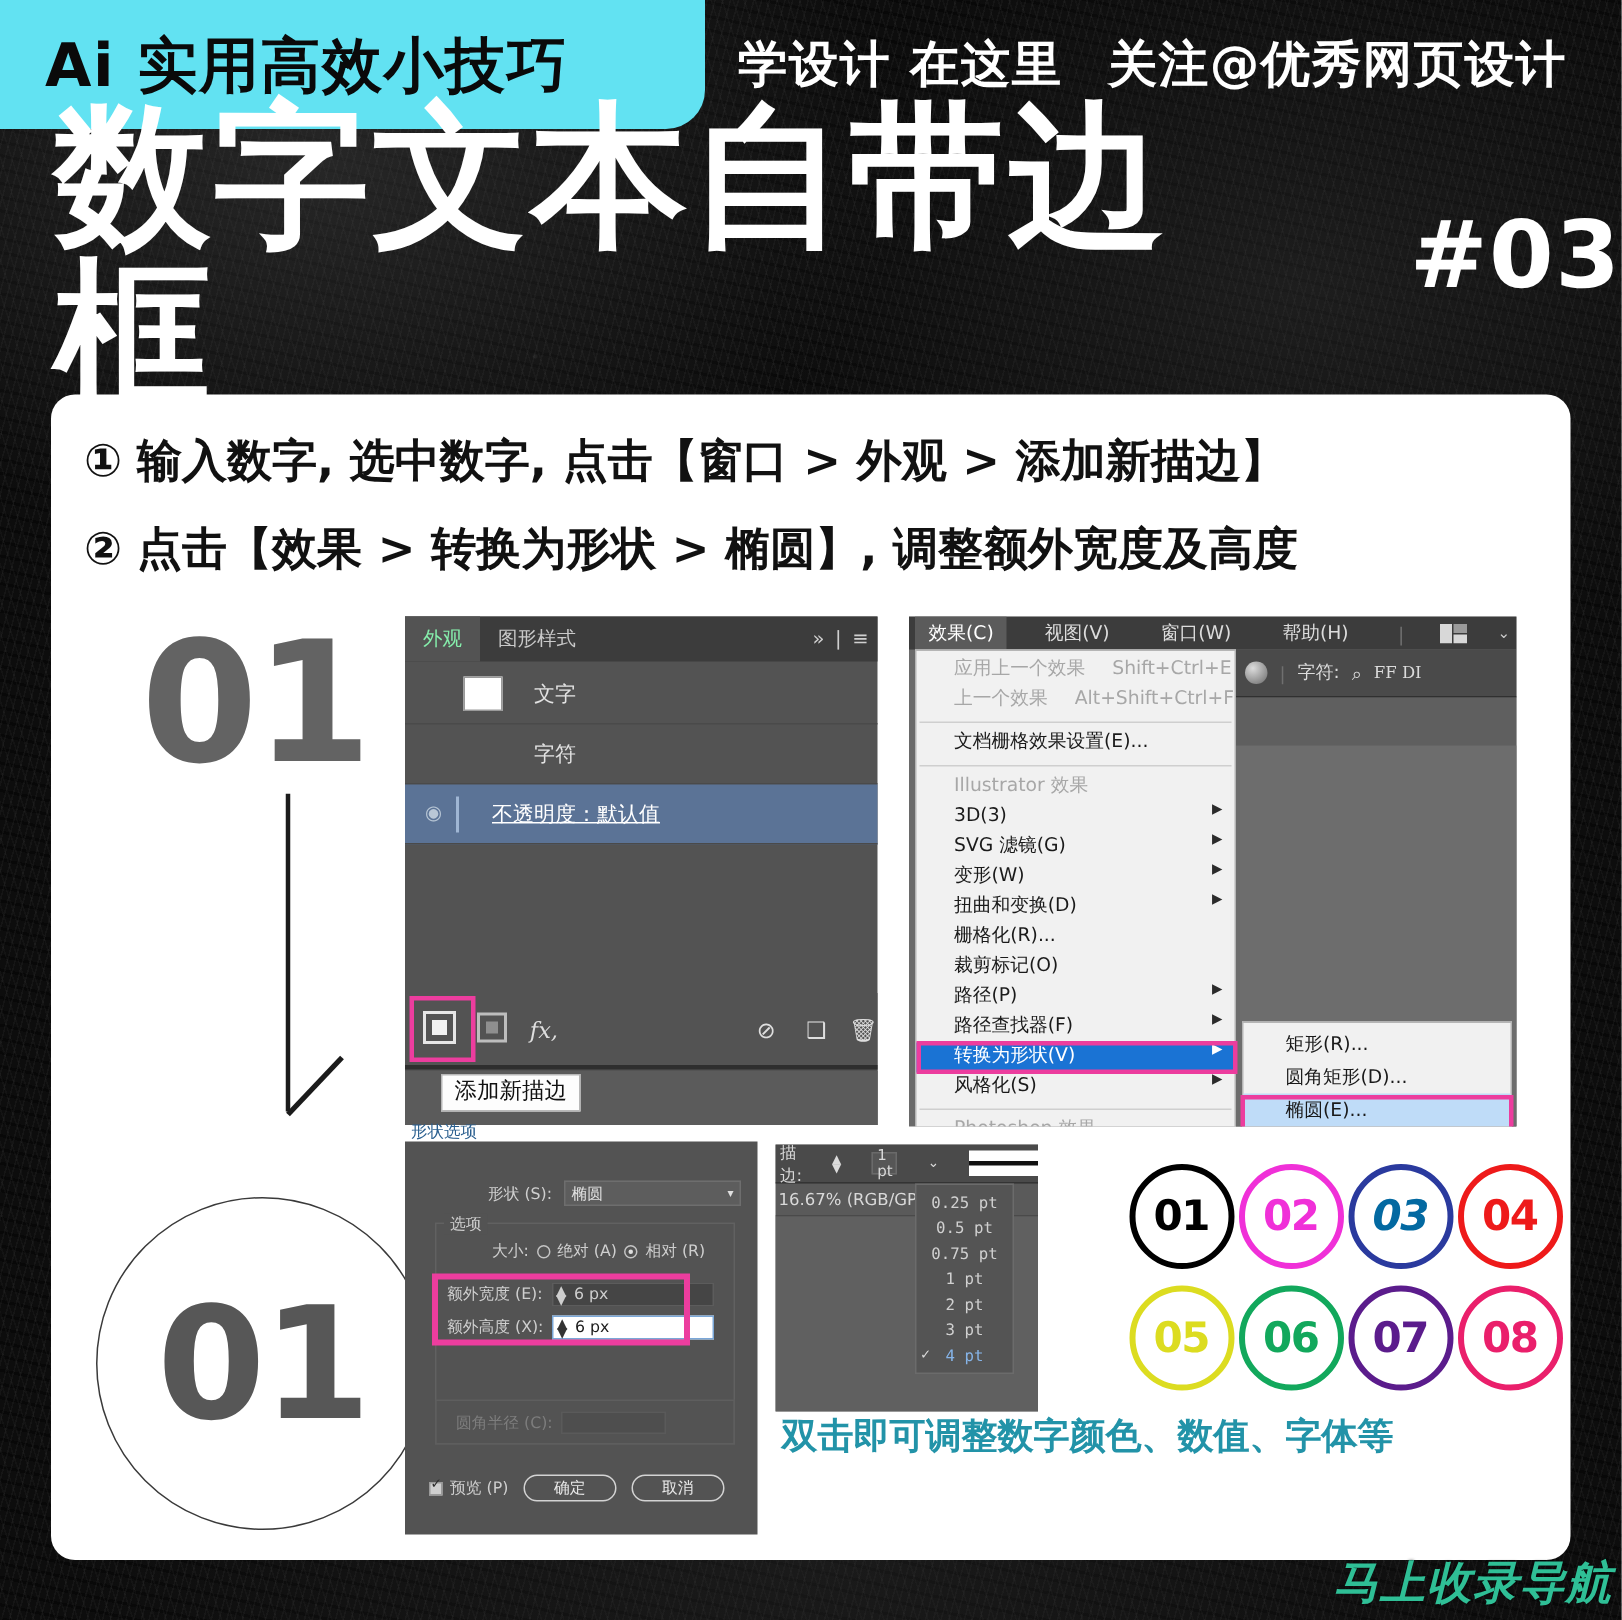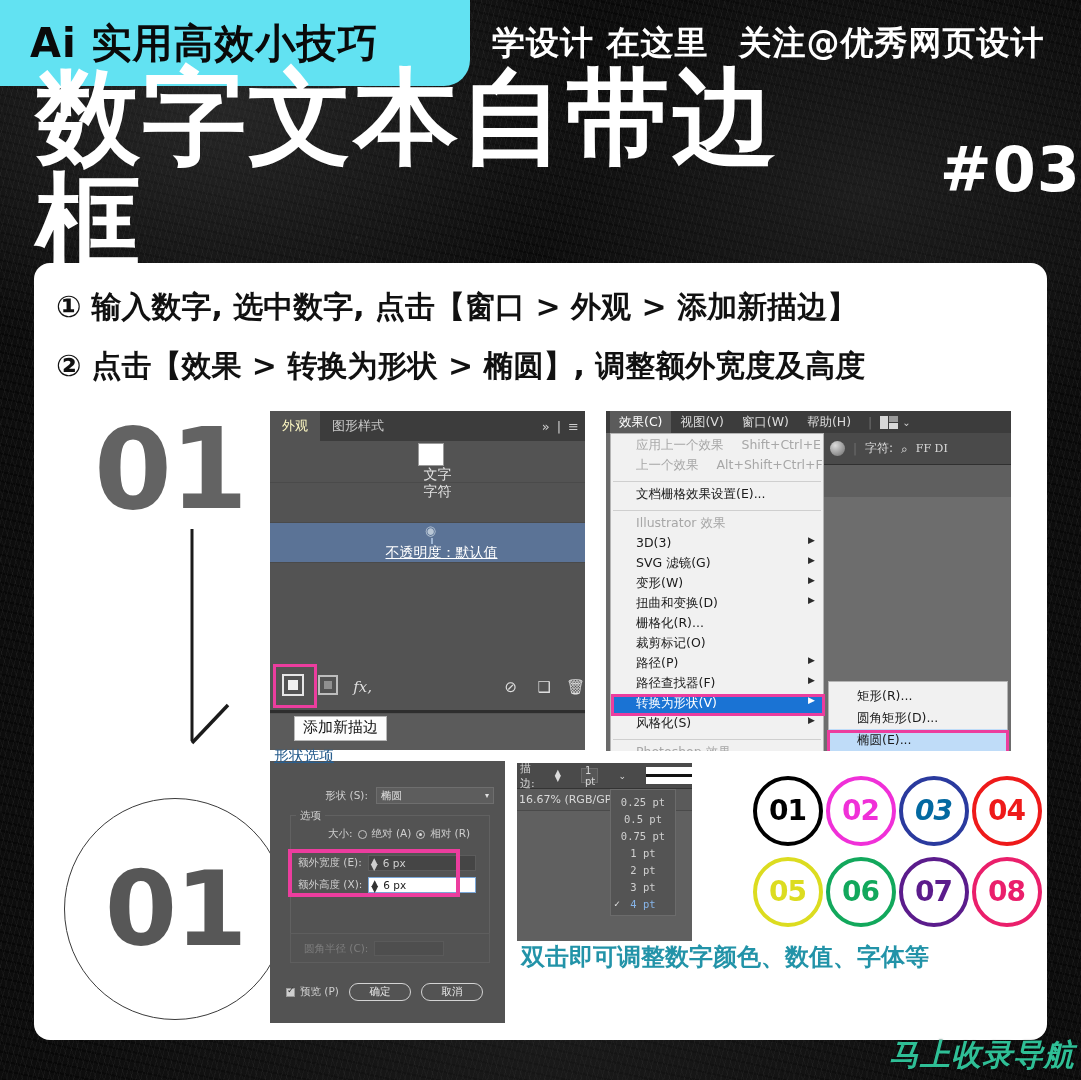--- a/index.html
+++ b/index.html
@@ -108,29 +108,29 @@
     background:#535353; color:#d6d6d6;
     font-family:"DejaVu Sans","Liberation Sans",sans-serif; font-size:13px;
   }
   #ap-tabs{
     height:30px; background:#3c3c3c; display:flex; align-items:stretch;
     position:relative;
   }
   #ap-tabs .tab{
     display:flex; align-items:center; padding:0 12px; font-size:13px; color:#c9c9c9;
   }
-  #ap-tabs .tab.active{ background:#535353; color:#fef9c3; }
+  #ap-tabs .tab.active{ background:#535353; color:#86efac; }
   #ap-tabs .right{
     position:absolute; right:6px; top:0; height:30px; display:flex;
     align-items:center; gap:7px; color:#cfcfcf; font-size:13px;
   }
   #ap-list{ padding-top:2px; }
   .ap-row{
     height:40px; display:flex; align-items:center;
-    border-bottom:1px solid #4a4a4a; padding-left:6px;flex-direction:column;
+    border-bottom:1px solid #4a4a4a; padding-left:6px;
   }
   .ap-row .eye{ width:26px; text-align:center; color:#b9c7d6; font-size:13px; }
   .ap-row .swatch-cell{ width:40px; display:flex; align-items:center; justify-content:center; }
   .ap-row .swatch{ width:26px; height:23px; background:#fff; border:1px solid #9a9a9a; }
   .ap-row .lbl{ padding-left:14px; font-size:14px; color:#e2e2e2; }
   .ap-row.sel{ background:#5b7396; }
   .ap-row.sel .lbl{ color:#ffffff; text-decoration:underline; }
   .ap-row.sel .divider{ width:2px; height:24px; background:#9fb6d4; margin-left:2px; }
 
   #ap-bottom{
@@ -169,21 +169,21 @@
   }
 
   
   #effects-shot{
     position:absolute; left:572px; top:148px; width:405px; height:340px;
     background:#6a6a6a; overflow:hidden;
     font-family:"DejaVu Sans","Liberation Sans",sans-serif;
   }
   #eff-menubar{
     height:22px; background:#3c3c3c; display:flex; align-items:center;
-    color:#dcdcdc; font-size:12.5px; padding-left:4px; gap:0;
+    color:#dcdcdc; font-size:12.5px; padding-left:4px; gap:16px;
   }
   #eff-menubar .mi{ padding:0 9px; line-height:22px; }
   #eff-menubar .mi.active{ background:#5b5b5b; color:#fff; }
   #eff-menubar .grid-ico{
     width:18px; height:13px; display:inline-block; margin-right:4px; position:relative;
   }
   #eff-ctrlbar{
     position:absolute; left:218px; top:22px; width:187px; height:32px;
     background:#4a4a4a; display:flex; align-items:center; gap:8px;
     color:#dcdcdc; font-size:12px; padding-left:6px; border-bottom:1px solid #303030;
@@ -221,21 +221,21 @@
     border:3px solid #EC3D9E; pointer-events:none;
   }
 
   
   #shape-dialog{
     position:absolute; left:236px; top:498px; width:235px; height:262px;
     background:#535353; font-family:"DejaVu Sans","Liberation Sans",sans-serif;
     color:#cfcfcf; font-size:11px;
   }
   #sd-title{
-    position:absolute; left:4px; top:-14px; font-size:15px; color:#2a5f8f;text-decoration:underline;
+    position:absolute; left:4px; top:-14px; font-size:11px; color:#2a5f8f;
   }
   #sd-body{ position:absolute; left:6px; top:4px; width:223px; height:252px; }
   .sd-row{ display:flex; align-items:center; }
   #sd-shape-row{ position:absolute; left:30px; top:22px; width:190px; }
   #sd-shape-row .lbl{ width:62px; text-align:right; font-size:10.5px; }
   #sd-shape-select{
     margin-left:8px; width:118px; height:17px; background:#5d5d5d; border:1px solid #6e6e6e;
     display:flex; align-items:center; justify-content:space-between;
     padding:0 4px; font-size:10.5px; color:#e0e0e0;
   }

